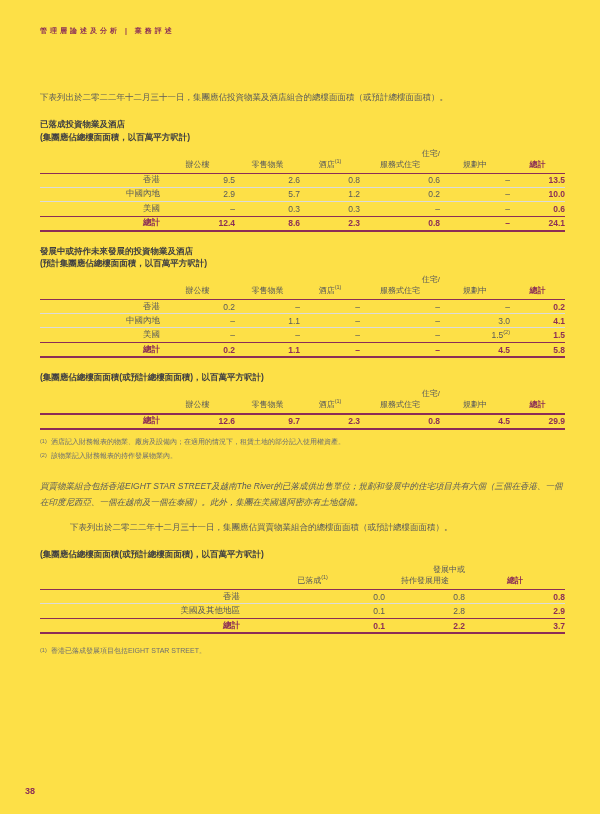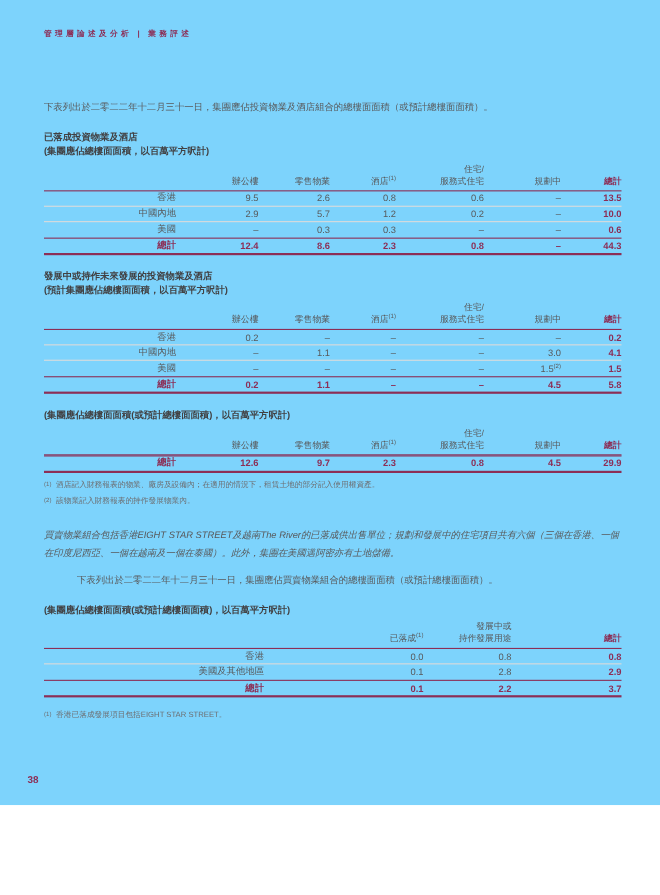--- a/index.html
+++ b/index.html
@@ -1,18 +1,18 @@
 <!DOCTYPE html>
 <html><head>
 <meta charset="utf-8">
 <style>
   * { margin:0; padding:0; box-sizing:border-box; }
   html,body { background:#ffffff; }
   .page {
-    width:600px; height:732px; position:relative; background:#7dd3fc;
+    width:600px; height:814px; position:relative; background:#fde047;
     font-family:"Liberation Sans","DejaVu Sans",sans-serif;
     color:#58595B; overflow:hidden;
   }
   .content { padding:26px 35px 0 40px; }
 
   .doc-header {
     font-size:7px; color:#8C2E56; letter-spacing:3px; font-weight:bold;
     margin-bottom:53px;
   }
 
@@ -40,21 +40,21 @@
   
   .t4 .trow > .cell:nth-child(2) { width:145px; }
   .t4 .trow > .cell:nth-child(3) { width:80px; }
   .t4 .trow > .cell:nth-child(4) { width:100px; }
 
   .trow.thead {
     align-items:flex-end; border-bottom:1px solid #8C2E56; padding-bottom:3px;
     font-size:8px; color:#58595B;
   }
   .toplbl { font-size:8px; line-height:10px; min-height:10px; }
-  .collbl { font-size:8px; line-height:11px; }
+  .collbl { font-size:8px; line-height:11px;text-align:center; }
   .trow.thead .cell.accent .collbl { color:#8C2E56; font-weight:bold; }
 
   .trow.data {
     height:14px; align-items:center; font-size:8.5px; color:#58595B;
   }
   .trow.data.sep { border-bottom:1px solid #DBDBDB; }
   .trow.data .cell.accent { color:#8C2E56; font-weight:bold; }
 
   .trow.total {
     height:16px; align-items:center; font-size:8.5px;
@@ -145,21 +145,21 @@
             <div class="cell num">–</div>
             <div class="cell num accent">0.6</div>
           </div>
           <div class="trow total">
             <div class="cell label">總計</div>
             <div class="cell num">12.4</div>
             <div class="cell num">8.6</div>
             <div class="cell num">2.3</div>
             <div class="cell num">0.8</div>
             <div class="cell num">–</div>
-            <div class="cell num accent">44.3</div>
+            <div class="cell num accent">24.1</div>
           </div>
         </div>
     </div>
 
     <div class="section">
       <div class="section-title">發展中或持作未來發展的投資物業及酒店</div>
       <div class="section-sub">(預計集團應佔總樓面面積，以百萬平方呎計)</div>
       <div class="dtable t6">
           <div class="trow thead">
             <div class="cell label"></div>

